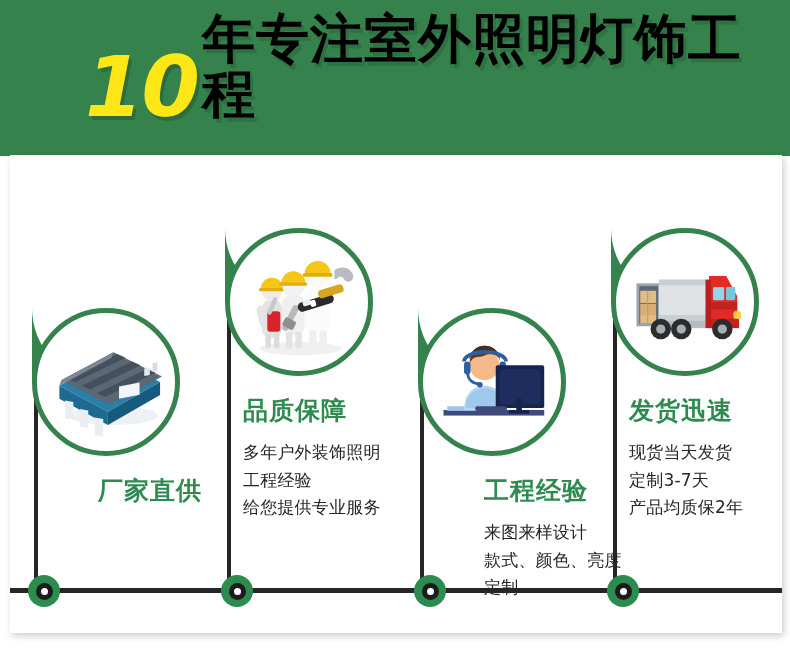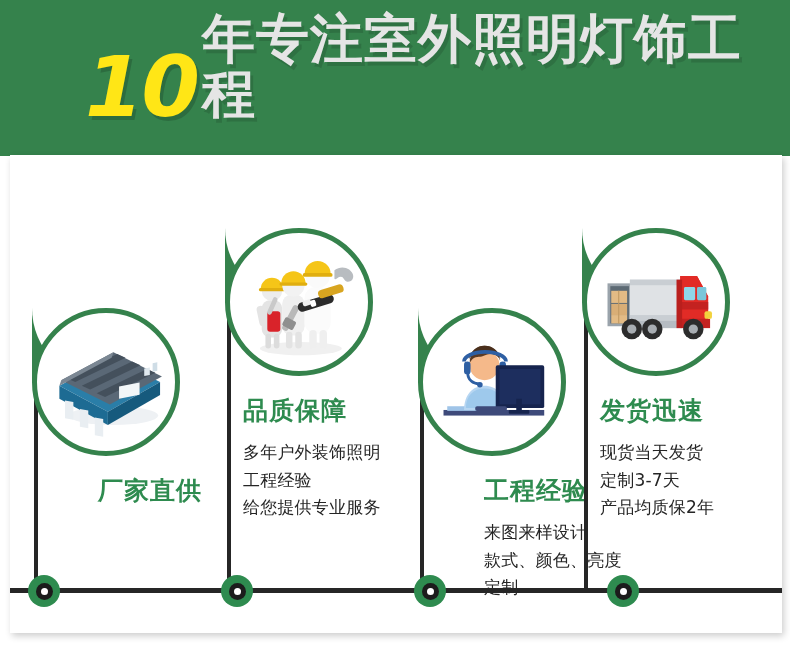--- a/index.html
+++ b/index.html
@@ -38,21 +38,21 @@
     font-style: italic;
     color: #ffe616;
     letter-spacing: -2px;
     text-shadow: 3px 4px 0 rgba(0,0,0,0.17);
     font-family: "DejaVu Sans", "Liberation Sans", sans-serif;
   }
   .headline-text {
     font-size: 53px;
     line-height: 1.05;
     font-weight: bold;
-    color: #e5e5e5;
+    color: #000000;
     letter-spacing: 1px;
     padding-bottom: 4px;
     margin-left: 4px;
     text-shadow: 3px 4px 0 rgba(0,0,0,0.13);
     font-family: "DejaVu Sans", "Liberation Sans", sans-serif;
   }
 
   
   .card {
     position: absolute;
@@ -70,21 +70,21 @@
   }
   .col {
     position: absolute;
     top: 0;
     width: 193px;
     height: 478px;
   }
   .col-0 { left: 0px; }
   .col-1 { left: 193px; }
   .col-2 { left: 386px; }
-  .col-3 { left: 550px; }
+  .col-3 { left: 579px; }
 
   
   .vline {
     position: absolute;
     width: 4px;
     background: #262626;
     left: 24px;
   }
   .col.high .vline  { top: 138px; height: 296px; }
   .col.low  .vline  { top: 218px; height: 216px; }

